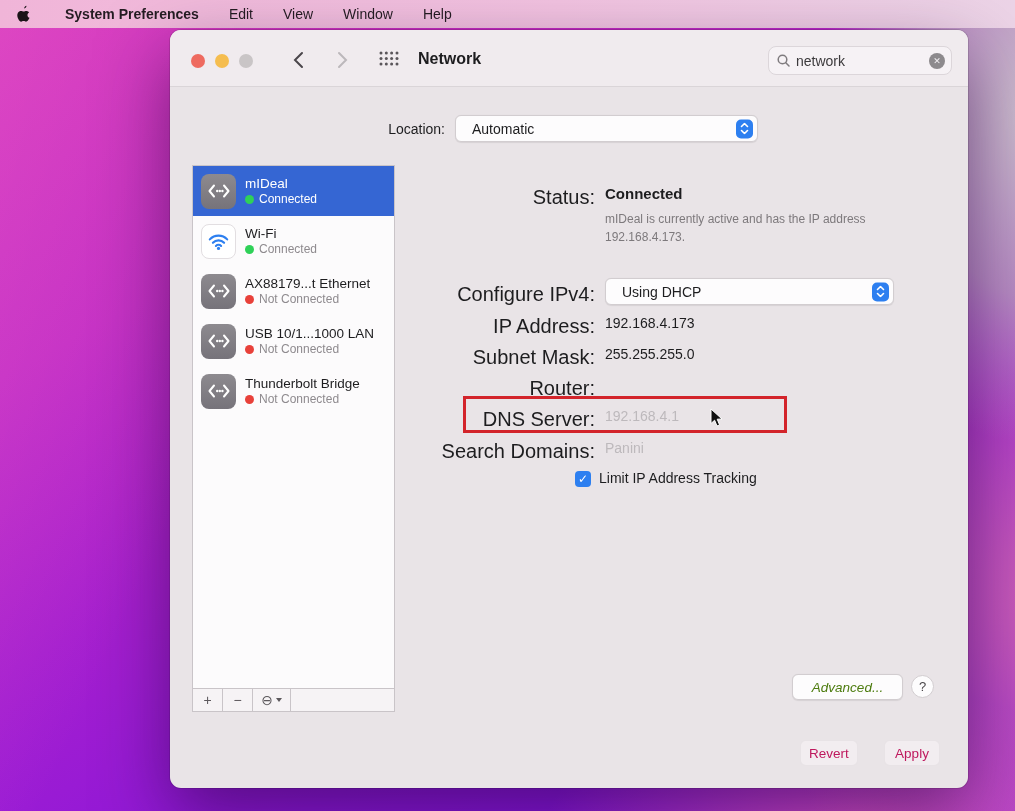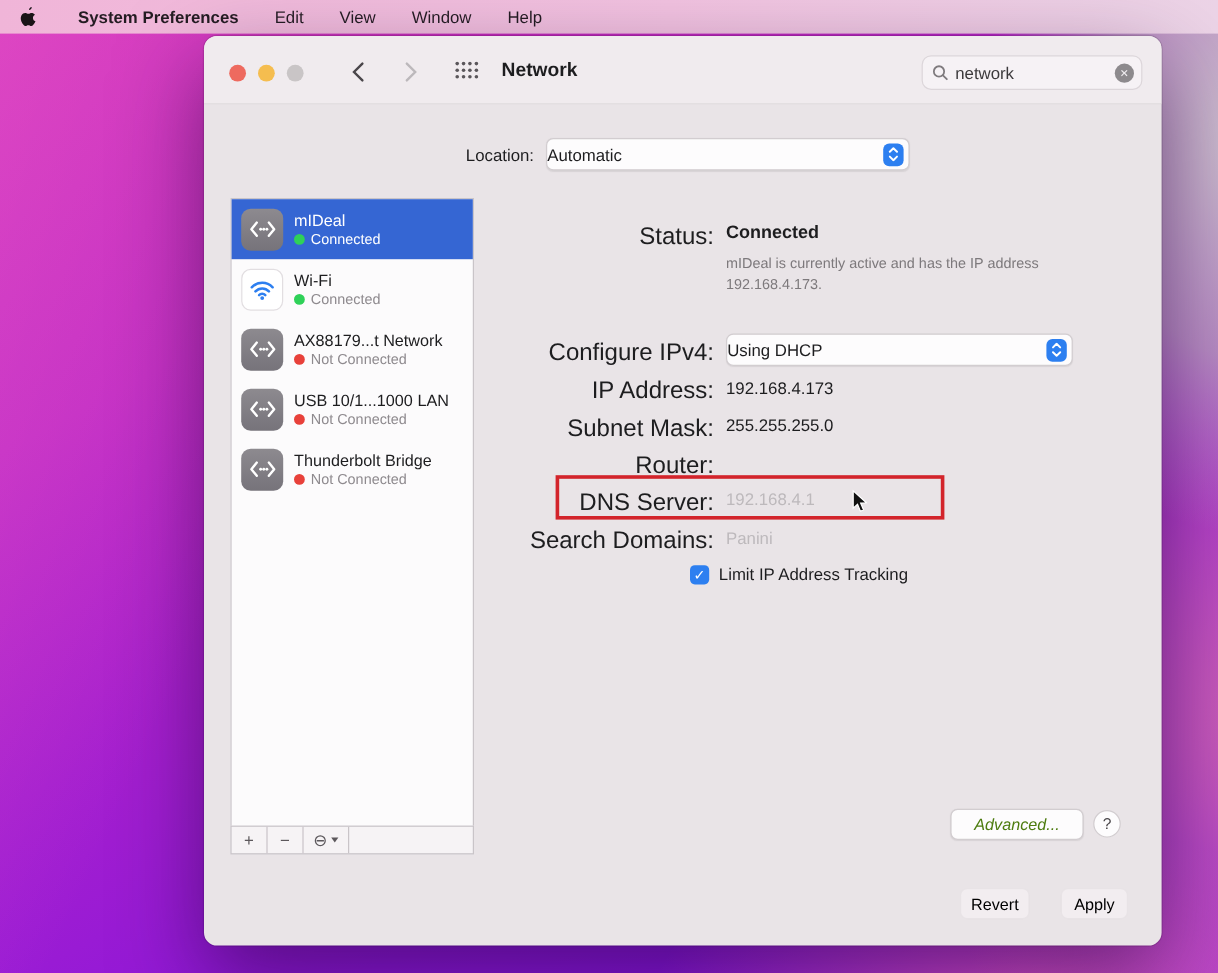--- a/index.html
+++ b/index.html
@@ -60,21 +60,21 @@
   }
   .clearbtn {
     width:16px; height:16px; border-radius:50%; background:#8d8a8d;
     color:#f2eff2; font-size:9px; line-height:16px; text-align:center; cursor:pointer;
   }
 
   
   .loc-label { position:absolute; left:0; top:91px; width:275px; text-align:right; font-size:14px; color:#1d1d1f; }
   .popup {
     position:absolute; background:#fdfcfd; border:1px solid #d2cdd0; border-radius:6px;
-    font-size:14px; color:#1d1d1f; display:flex; align-items:center; padding-left:0;
+    font-size:14px; color:#1d1d1f; display:flex; align-items:center; padding-left:16px;
     box-shadow:0 0.5px 1px rgba(0,0,0,0.08);
   }
   .popup .stepper {
     position:absolute; right:4px; top:50%; transform:translateY(-50%);
     width:17px; height:19px; border-radius:5px; background:#2d7ff0;
     display:flex; align-items:center; justify-content:center;
   }
   .popup-location { left:285px; top:85px; width:303px; height:27px; }
   .popup-ipv4     { left:435px; top:248px; width:289px; height:27px; }
 
@@ -136,21 +136,21 @@
   }
   .cursor { position:absolute; left:540px; top:378px; pointer-events:none; }
 
   
   .btn {
     position:absolute; border-radius:6px; font-size:13.5px; text-align:center; cursor:pointer;
     display:flex; align-items:center; justify-content:center;
   }
   .btn-advanced { left:622px; top:644px; width:111px; height:26px; background:#fdfcfd; border:1px solid #d2cdd0; color:#4d7c0f; box-shadow:0 0.5px 1px rgba(0,0,0,0.08);font-style:italic; }
   .btn-help { left:741px; top:645px; width:23px; height:23px; border-radius:50%; background:#fdfcfd; border:1px solid #d2cdd0; color:#4a474a; font-size:13px; position:absolute; display:flex; align-items:center; justify-content:center; cursor:pointer; }
-  .btn-disabled { background:#f2edf0; color:#000000; border:1px solid rgba(0,0,0,0.04); }
+  .btn-disabled { background:#f2edf0; color:#be185d; border:1px solid rgba(0,0,0,0.04); }
   .btn-revert { left:630px; top:710px; width:58px; height:26px; }
   .btn-apply  { left:714px; top:710px; width:56px; height:26px; }
 </style>
 </head>
 <body>
 
 <div class="menubar">
   <span class="apple-logo">
     <svg viewBox="0 0 24 28" width="15" height="18">
         <path fill="#1a1317" d="M16.7 0.8c.1 1.1-.3 2.1-.9 2.9-.7.8-1.7 1.4-2.7 1.3-.1-1 .4-2.1 1-2.8.7-.8 1.8-1.3 2.6-1.4zM21.6 20.1c-.5 1.2-.8 1.7-1.5 2.8-1 1.5-2.3 3.3-4 3.3-1.5 0-1.9-1-3.9-1s-2.5 1-4 1c-1.7 0-3-1.7-3.9-3.2C1.7 19 1.4 14.3 3.1 11.8c1.2-1.8 3-2.8 4.8-2.8 1.8 0 2.9 1 4.4 1 1.4 0 2.3-1 4.3-1 1.6 0 3.2.9 4.4 2.4-3.9 2.1-3.2 7.6.6 8.7z"></path>
@@ -266,21 +266,21 @@
       <span class="eth-icon">
         <svg width="22" height="14" viewBox="0 0 22 14">
             <polyline points="6,1.5 1.5,7 6,12.5" fill="none" stroke="#fff" stroke-width="2" stroke-linecap="round" stroke-linejoin="round"></polyline>
             <circle cx="9.2" cy="7" r="1.2" fill="#fff"></circle>
             <circle cx="11.8" cy="7" r="1.2" fill="#fff"></circle>
             <circle cx="14.4" cy="7" r="1.2" fill="#fff"></circle>
             <polyline points="16,1.5 20.5,7 16,12.5" fill="none" stroke="#fff" stroke-width="2" stroke-linecap="round" stroke-linejoin="round"></polyline>
           </svg>
       </span>
       <span class="side-text">
-        <div class="side-name">AX88179...t Network</div>
+        <div class="side-name">AX88179...t Ethernet</div>
         <div class="side-status">
             <span class="dot red"></span>
             <span>Not Connected</span>
           </div>
       </span>
     </div>
 
     <div class="side-item">
       <span class="eth-icon">
         <svg width="22" height="14" viewBox="0 0 22 14">

